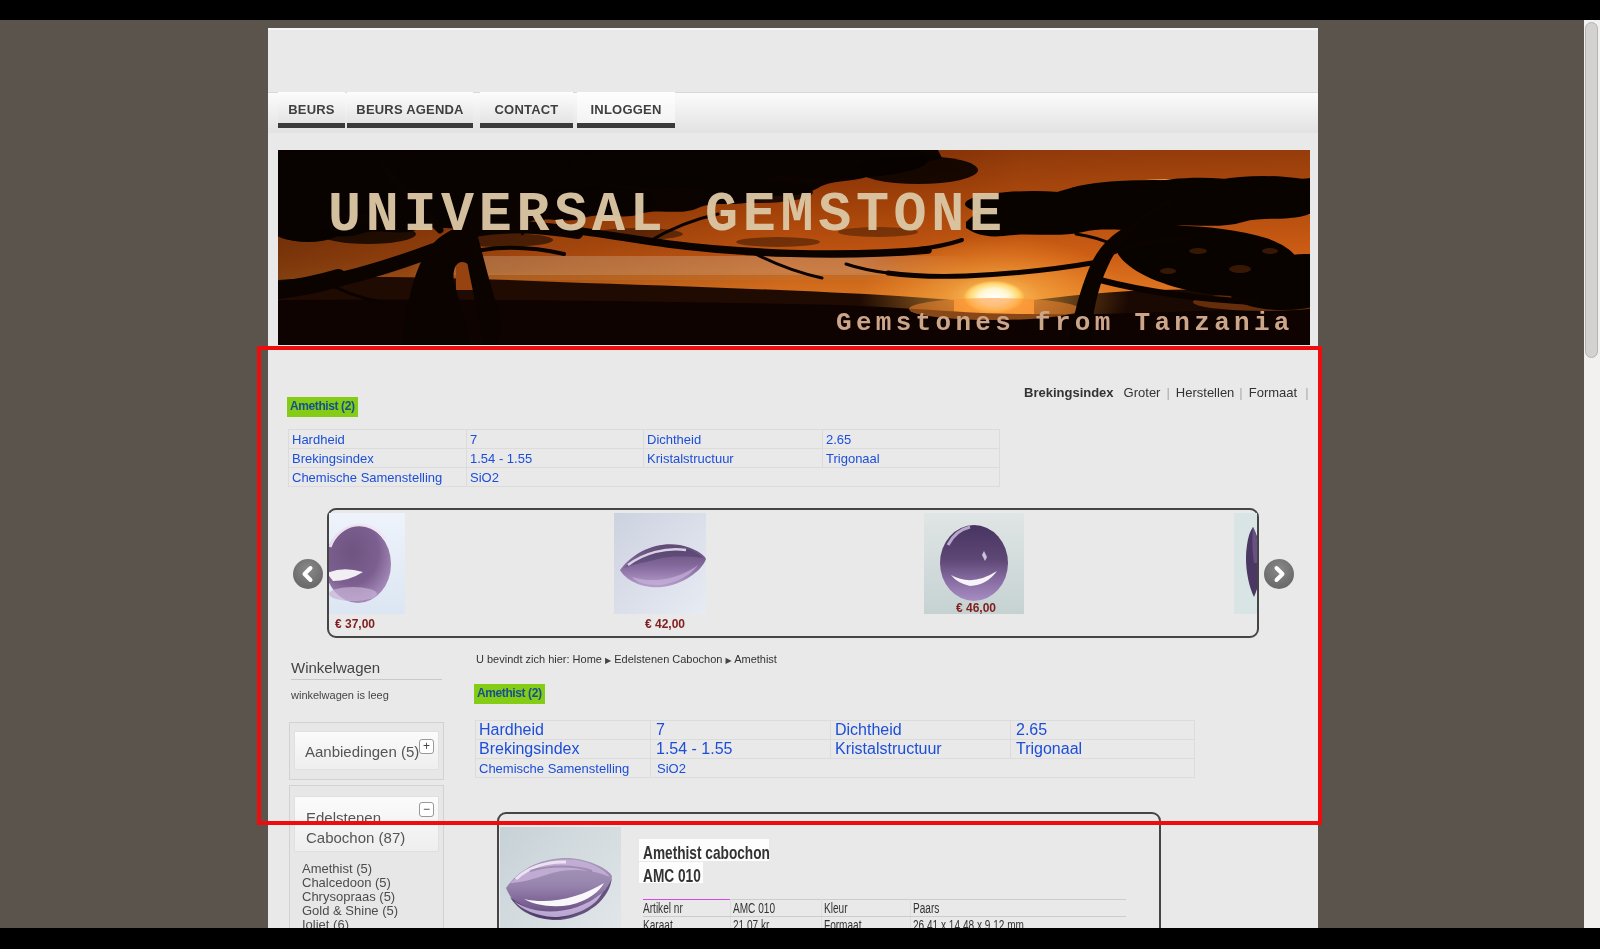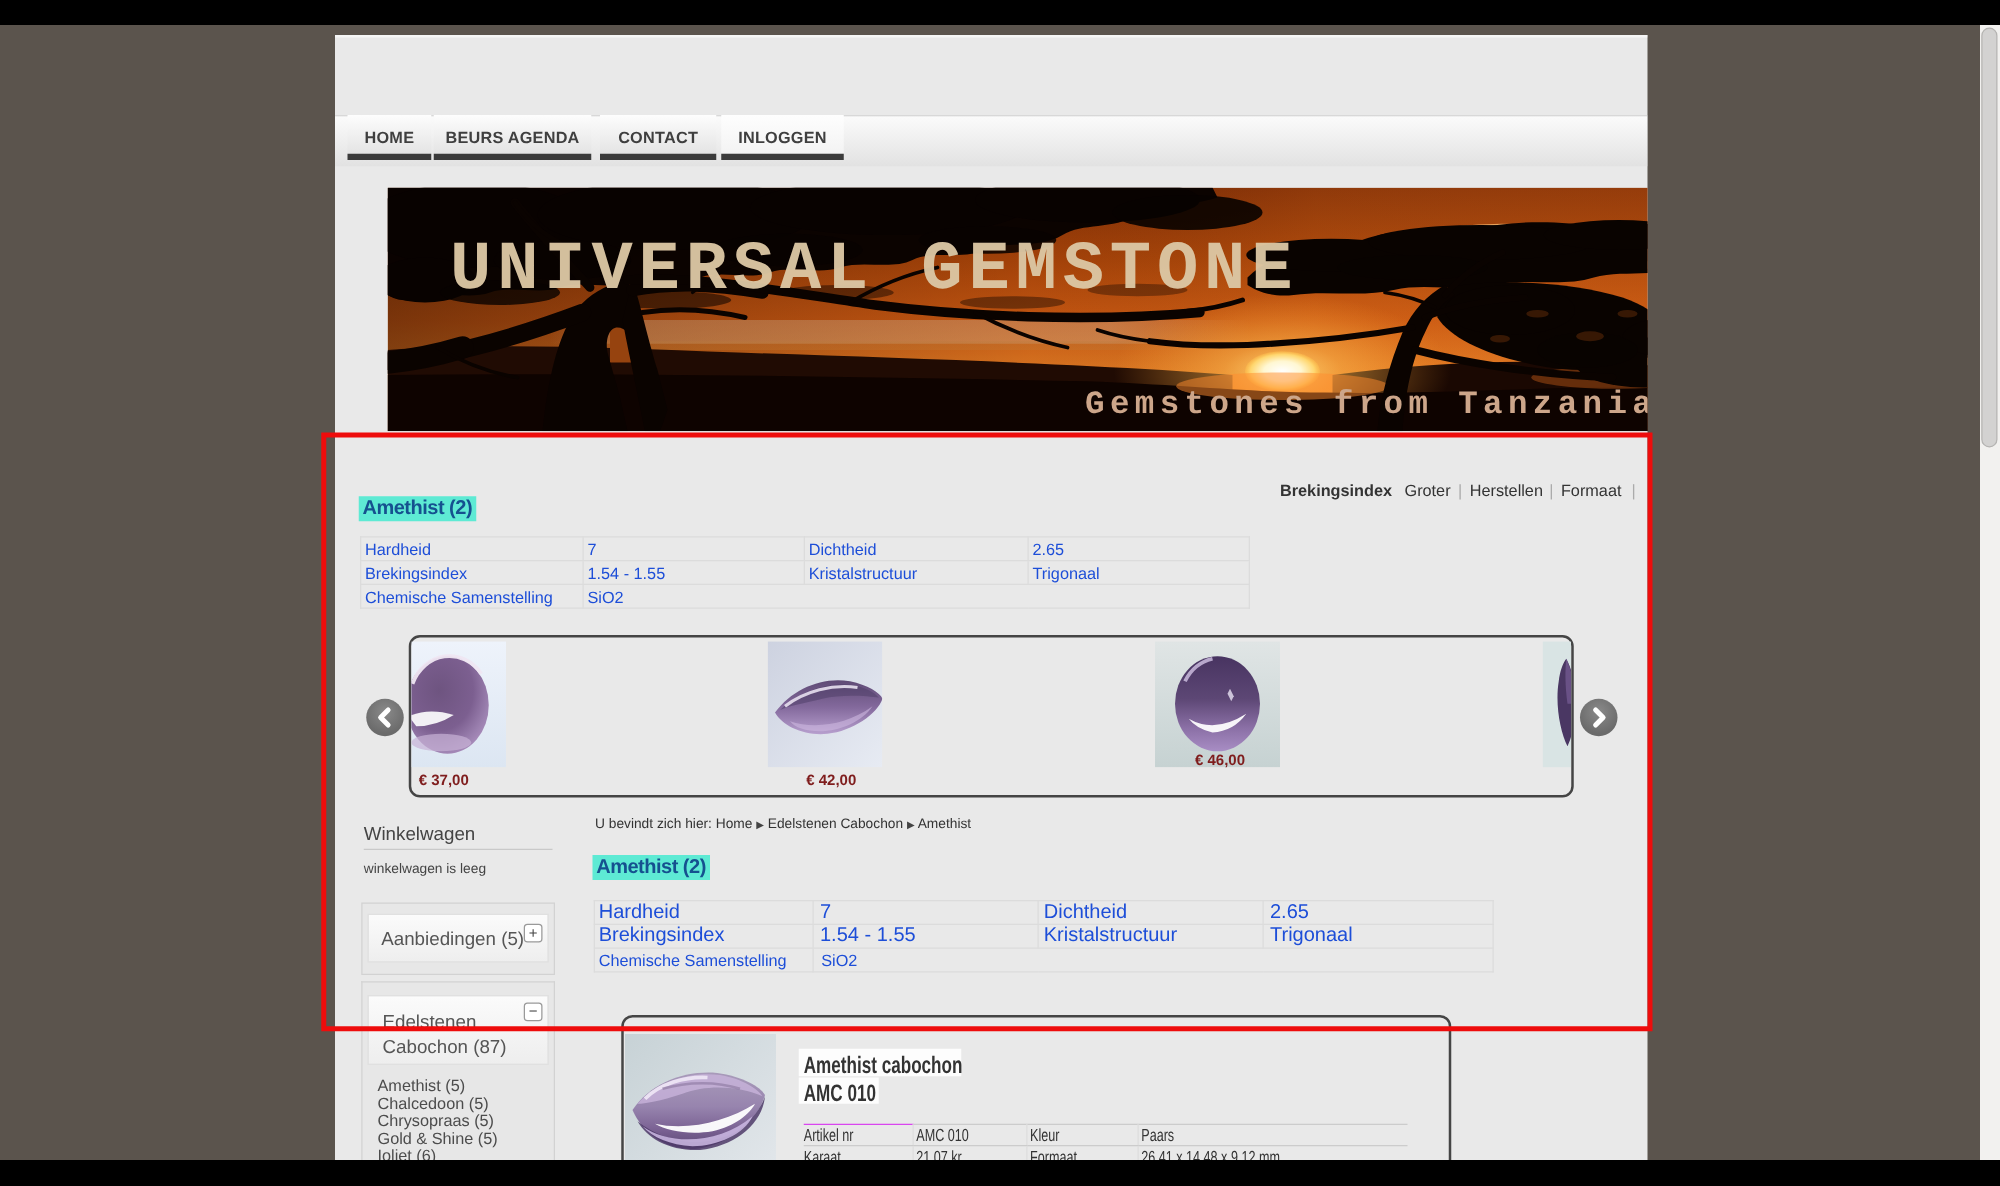--- a/index.html
+++ b/index.html
@@ -9,22 +9,22 @@
   #topbar { left:0; top:0; width:1600px; height:20px; background:#000; z-index:30; }
   #botbar { left:0; top:928px; width:1600px; height:21px; background:#000; z-index:30; }
   #page { left:268px; top:28px; width:1050px; height:900px; background:#e9e9e9; z-index:1; overflow:hidden; }
   #scroll { left:1584px; top:20px; width:16px; height:908px; background:#f2f1ef; z-index:2; }
   #thumb { left:1px; top:2px; width:13px; height:336px; background:#d3d2d1; border:1px solid #b5b4b2; border-radius:7px; }
   #redrect { left:257px; top:346px; width:1065px; height:479px; border:4px solid #ee0c0c; z-index:40; }
   .tab { position:absolute; top:64px; height:36px; line-height:36px; text-align:center;
      font-size:13px; font-weight:bold; color:#3f3f3f; letter-spacing:0.2px;
      background:linear-gradient(#fdfdfd,#efefef 55%,#e4e4e4);
      border-bottom:5px solid #3b3b3b; }
-  .h2blue { position:absolute; font-size:16px; font-weight:bold; color:#15518f; letter-spacing:-0.4px;
-     background:#5eead4; height:20px; line-height:19px; padding:0 3px; }
+  .h2blue { position:absolute; font-size:12px; font-weight:bold; color:#15518f; letter-spacing:-0.4px;
+     background:#84cc16; height:20px; line-height:19px; padding:0 3px; }
   table.props { position:absolute; border-collapse:collapse; color:#1d4ed8; table-layout:fixed; }
   table.props td { border:1px solid #dcdcdc; padding:0 0 0 3px; vertical-align:middle; overflow:hidden; white-space:nowrap; }
   table.props td.ov { overflow:visible; }
   .sbox { position:absolute; left:21px; width:155px; border:1px solid #d2d2d2; background:#e7e7e7; }
   .sbox .inner { position:relative; margin:8px 4px 0 4px; background:linear-gradient(#fbfbfb,#eeeeee);
      border:1px solid #e0e0e0; color:#555; }
   .pm { position:absolute; right:4px; top:7px; width:15px; height:15px; background:#fff;
      border:1px solid #999; border-radius:3px; font-size:12px; line-height:12px; text-align:center; color:#444; }
   .price { position:absolute; font-size:12px; font-weight:bold; color:#7f1d1d; }
   .narrow { display:inline-block; transform:scaleX(0.72); transform-origin:0 0; white-space:nowrap; }
@@ -32,26 +32,26 @@
      background:radial-gradient(circle at 50% 35%, #8a8a8a, #6b6b6b 70%); color:#fff; z-index:5; }
   .arrowbtn svg { position:absolute; left:0; top:0; }
 </style>
 </head>
 <body>
 <div class="abs" id="page">
   <div class="abs" style="left:0; top:0; width:1050px; height:2px; background:#f5f5f5;"></div>
 
   <div class="abs" style="left:0; top:64px; width:1050px; height:41px; background:linear-gradient(#fbfbfb,#e2e2e2); border-top:1px solid #d8d8d8;"></div>
 
-  <div class="tab" style="left:10px;  width:67px;">HOME</div>
+  <div class="tab" style="left:10px;  width:67px;">BEURS</div>
   <div class="tab" style="left:79px;  width:126px;">BEURS AGENDA</div>
   <div class="tab" style="left:212px; width:93px;">CONTACT</div>
   <div class="tab" style="left:309px; width:98px; background:linear-gradient(#fefefe,#f3f3f3);">INLOGGEN</div>
 
-  <div class="abs" id="banner" style="left:10px; top:122px; width:1032px; height:195px; overflow:hidden;margin-left:32px;">
+  <div class="abs" id="banner" style="left:10px; top:122px; width:1032px; height:195px; overflow:hidden;">
     <svg width="1032" height="195" viewBox="0 0 1032 195">
       <defs>
         <linearGradient id="skyv" x1="0" y1="0" x2="0" y2="1">
           <stop offset="0" stop-color="#832f06"></stop>
           <stop offset="0.3" stop-color="#a84409"></stop>
           <stop offset="0.55" stop-color="#c85812"></stop>
           <stop offset="0.75" stop-color="#dd7722"></stop>
           <stop offset="0.85" stop-color="#e8892b"></stop>
           <stop offset="0.92" stop-color="#cc6018"></stop>
           <stop offset="1" stop-color="#8a3a0c"></stop>

